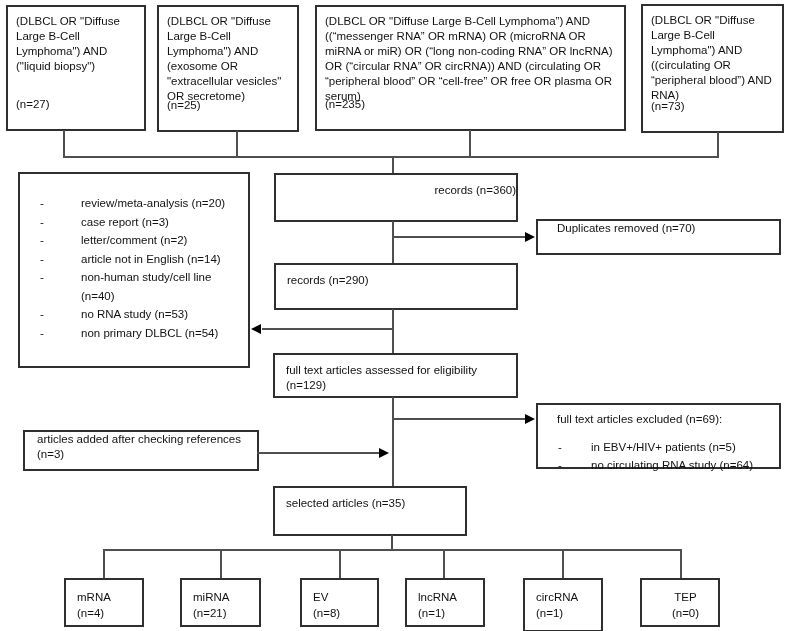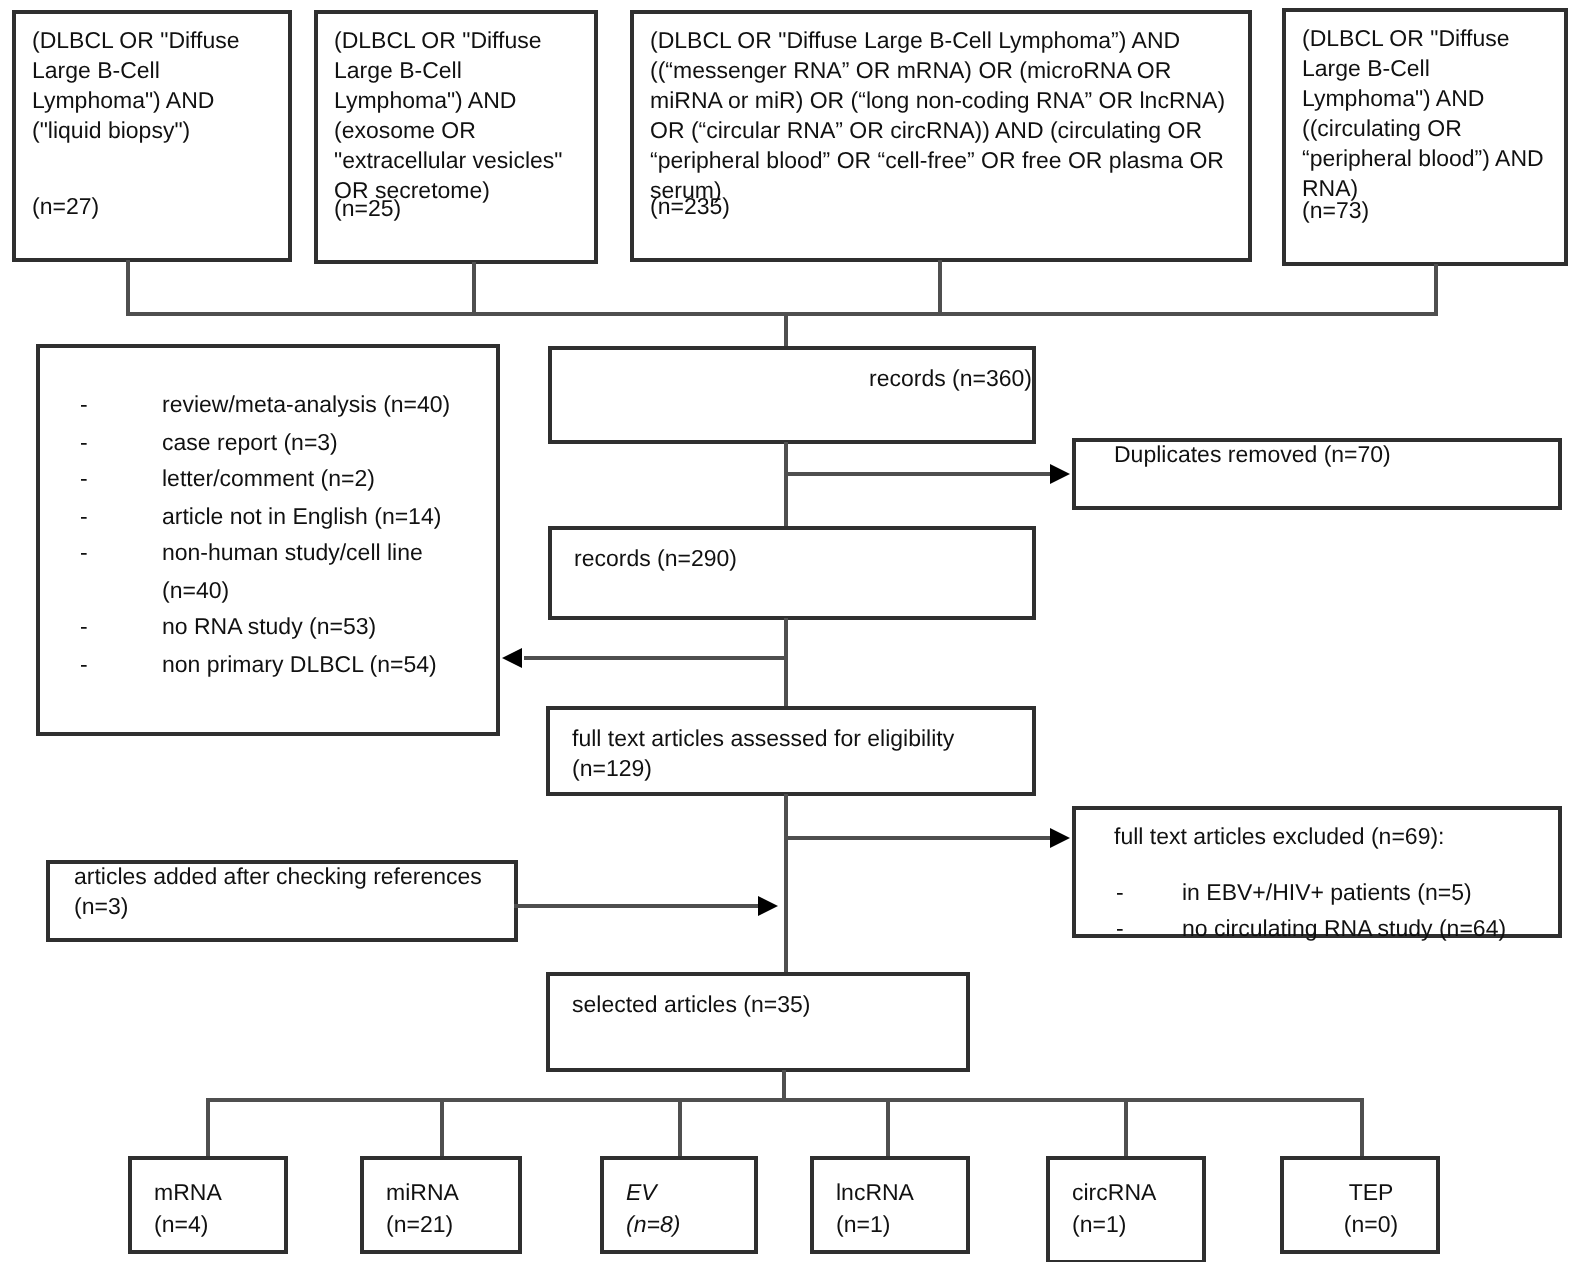--- a/index.html
+++ b/index.html
@@ -68,21 +68,21 @@
   <div class="box mid" style="left:274px;top:263px;width:244px;height:47px;">
     <div>records (n=290)</div>
   </div>
 
   <div class="vline" style="left:392px;top:309px;height:45px;"></div>
   <div class="hline" style="left:262px;top:328px;width:131px;"></div>
   <div class="arr-l" style="left:251px;top:324px;"></div>
 
   <div class="box listbox" style="left:18px;top:172px;width:232px;height:196px;">
     <ul>
-      <li>review/meta-analysis (n=40)</li>
+      <li>review/meta-analysis (n=20)</li>
       <li>case report (n=3)</li>
       <li>letter/comment (n=2)</li>
       <li>article not in English (n=14)</li>
       <li>non-human study/cell line (n=40)</li>
       <li>no RNA study (n=53)</li>
       <li>non primary DLBCL (n=54)</li>
     </ul>
   </div>
 
   <div class="box mid" style="left:273px;top:353px;width:245px;height:45px;">
@@ -100,42 +100,42 @@
       <li>no circulating RNA study (n=64)</li>
     </ul>
   </div>
 
   <div class="box vcenter" style="left:6px;top:430px;width:236px;height:41px;padding-left:12px;margin-left:17px;">
     <div>articles added after checking references (n=3)</div>
   </div>
   <div class="hline" style="left:257px;top:452px;width:123px;"></div>
   <div class="arr-r" style="left:379px;top:448px;"></div>
 
-  <div class="box mid" style="left:273px;top:486px;width:212px;height:50px;">
+  <div class="box mid" style="left:273px;top:486px;width:194px;height:50px;">
     <div>selected articles (n=35)</div>
   </div>
 
   <div class="vline" style="left:391px;top:535px;height:16px;"></div>
   <div class="hline" style="left:103px;top:549px;width:579px;"></div>
   <div class="vline" style="left:103px;top:549px;height:29px;"></div>
   <div class="vline" style="left:220px;top:549px;height:29px;"></div>
   <div class="vline" style="left:339px;top:549px;height:29px;"></div>
   <div class="vline" style="left:443px;top:549px;height:29px;"></div>
   <div class="vline" style="left:562px;top:549px;height:29px;"></div>
   <div class="vline" style="left:680px;top:549px;height:29px;"></div>
 
   <div class="box catbox" style="left:64px;top:578px;width:80px;height:49px;">
     <div>mRNA</div>
     <div>(n=4)</div>
   </div>
   <div class="box catbox" style="left:180px;top:578px;width:81px;height:49px;">
     <div>miRNA</div>
     <div>(n=21)</div>
   </div>
-  <div class="box catbox" style="left:300px;top:578px;width:79px;height:49px;font-style:italic;">
+  <div class="box catbox" style="left:300px;top:578px;width:79px;height:49px;">
     <div>EV</div>
     <div>(n=8)</div>
   </div>
   <div class="box catbox" style="left:405px;top:578px;width:80px;height:49px;">
     <div>lncRNA</div>
     <div>(n=1)</div>
   </div>
   <div class="box catbox" style="left:523px;top:578px;width:80px;height:54px;">
     <div>circRNA</div>
     <div>(n=1)</div>

